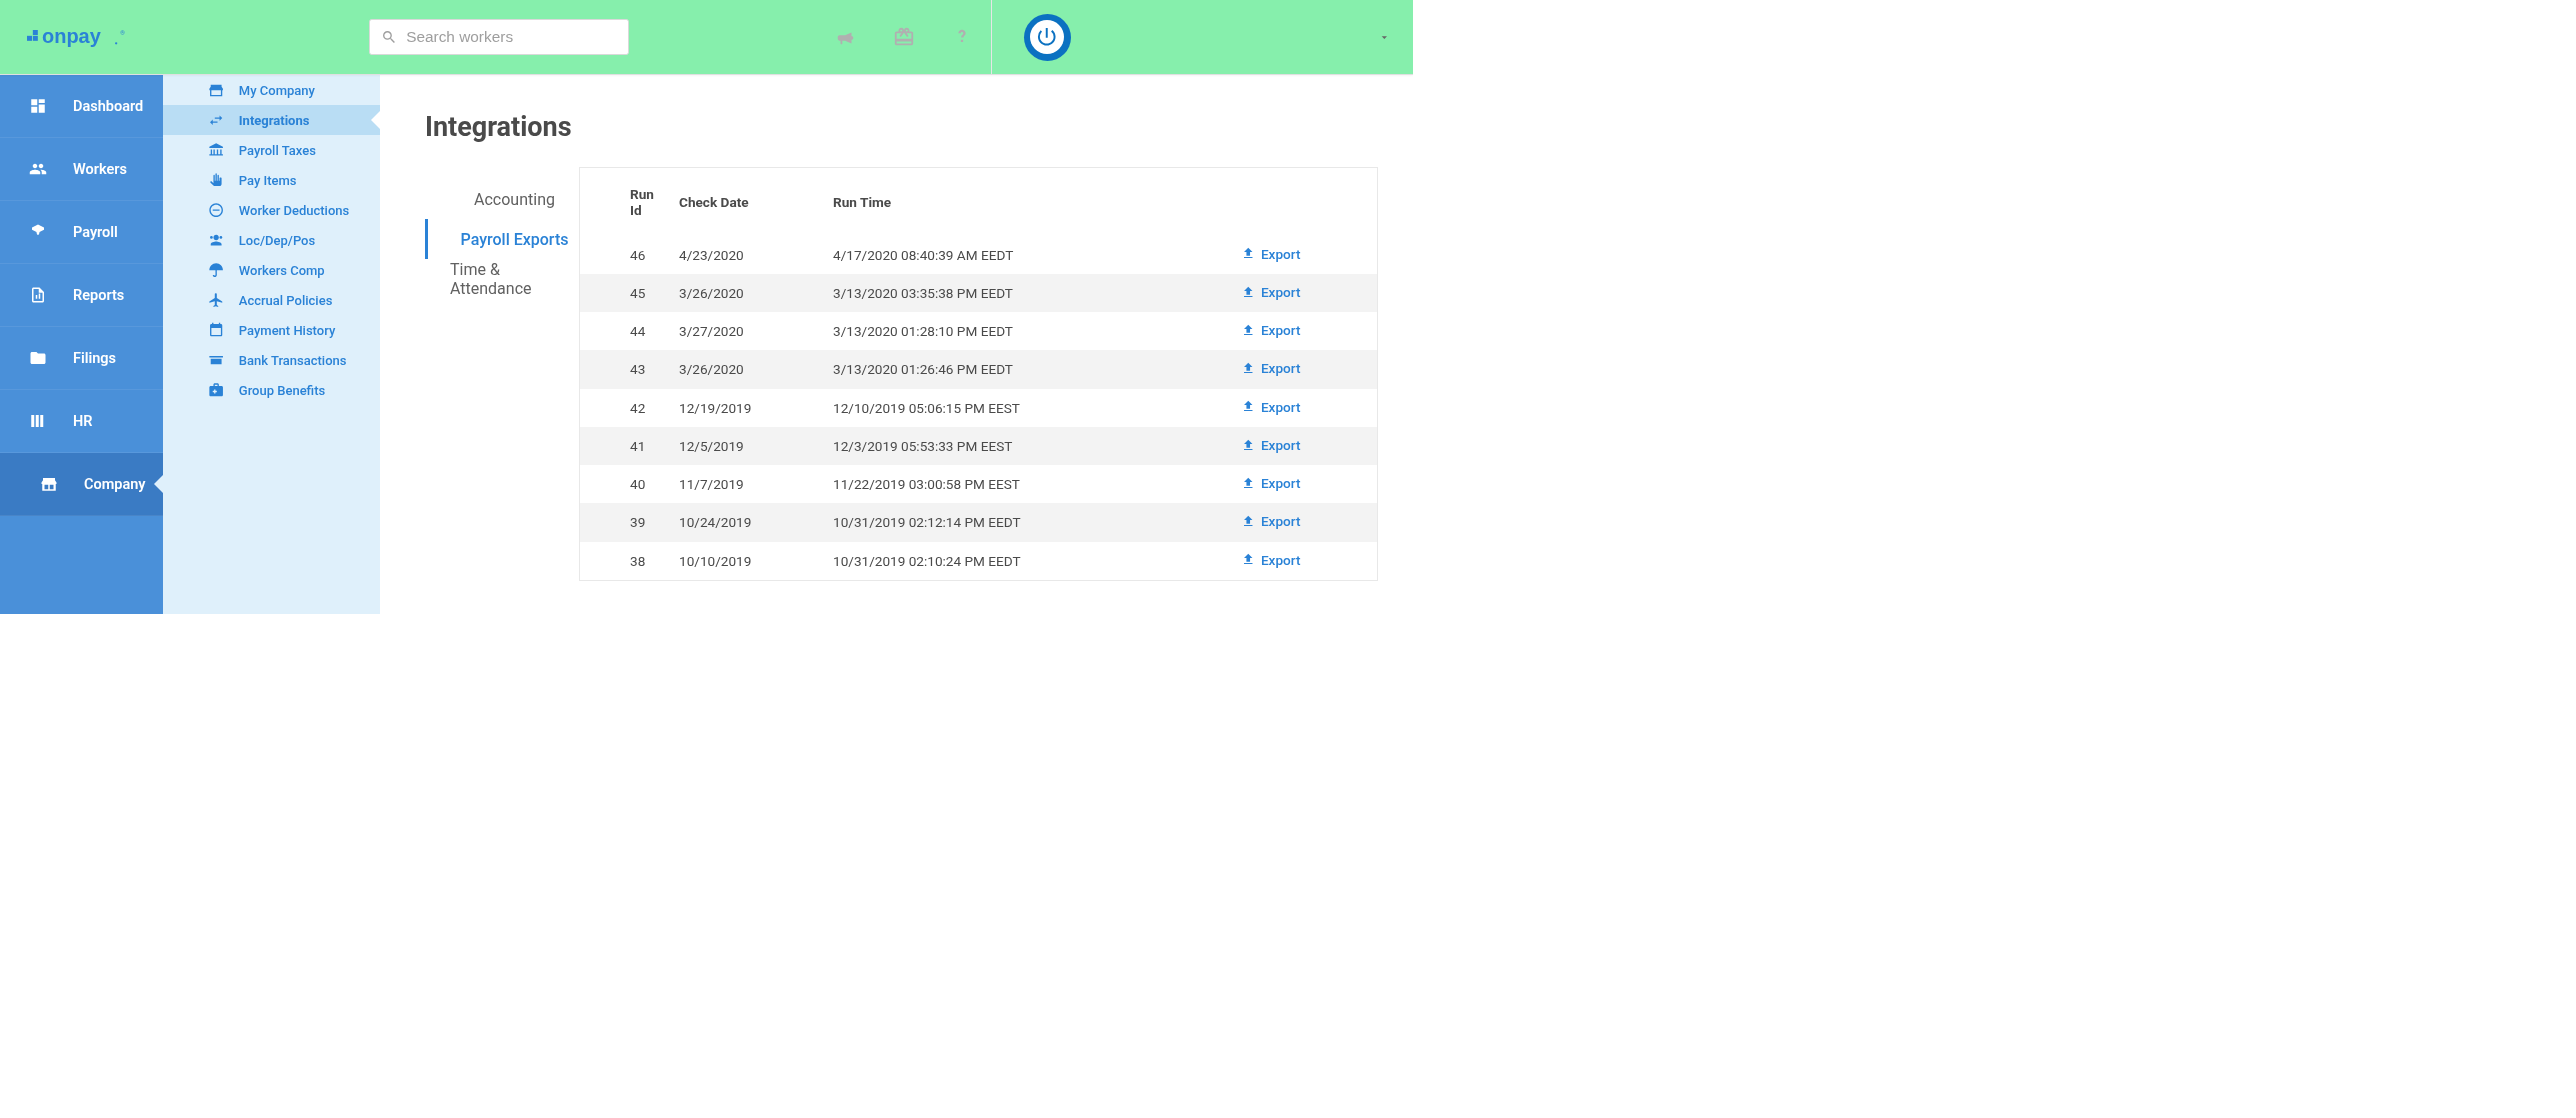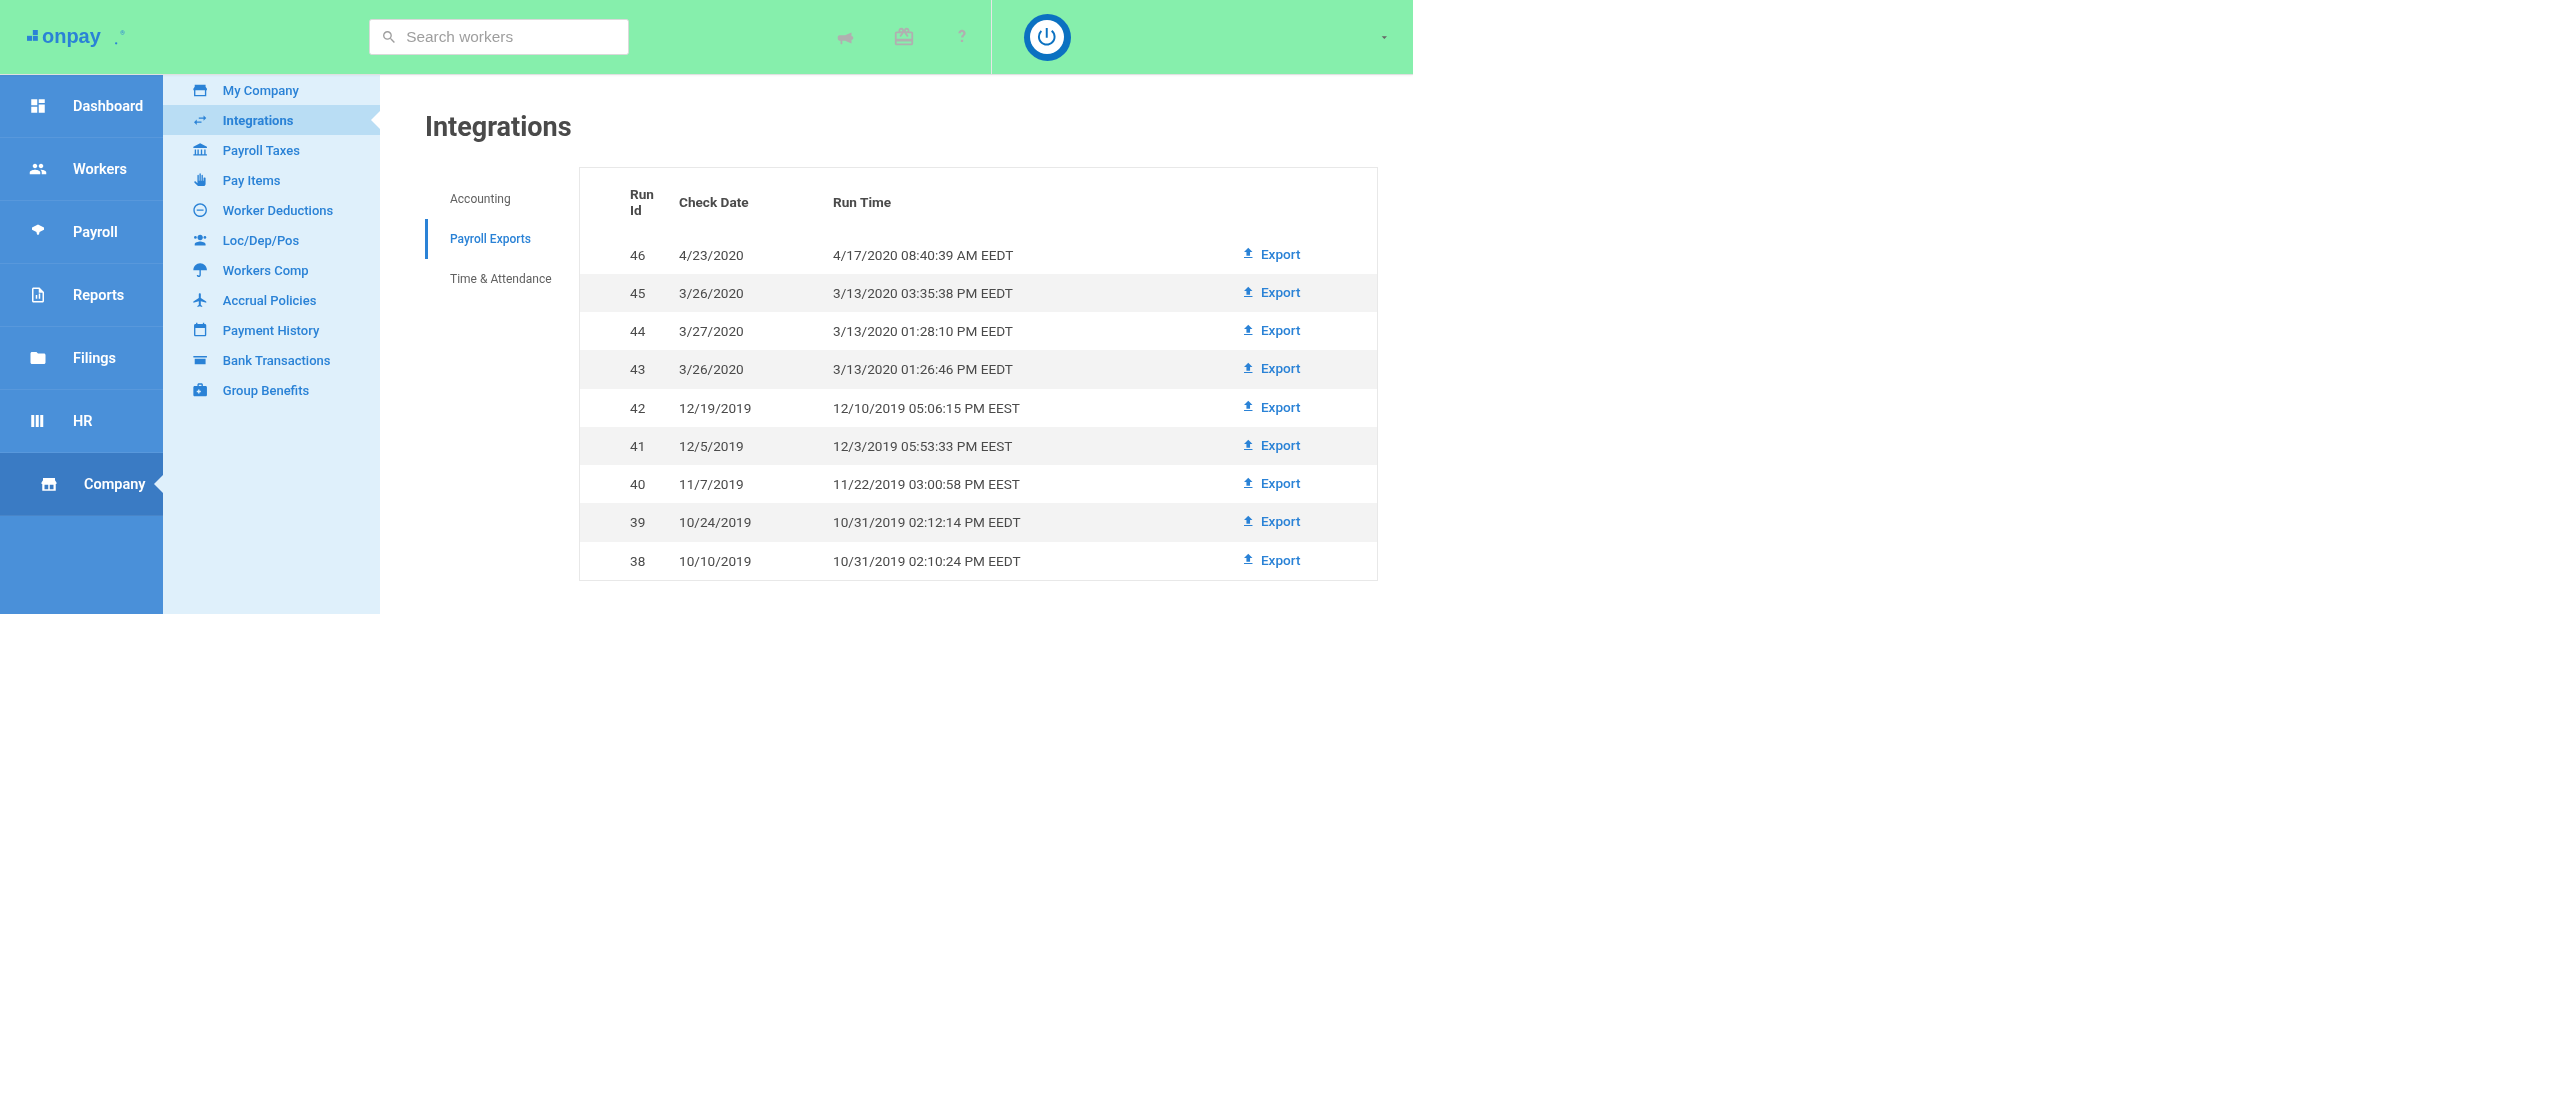--- a/index.html
+++ b/index.html
@@ -154,21 +154,21 @@
   .sidebar-secondary {
     width: 217px;
     background: #dff0fb;
     display: flex;
     flex-direction: column;
   }
   .sidebar-secondary .item {
     height: 30px;
     display: flex;
     align-items: center;
-    padding-left: 29px;
+    padding-left: 45px;
     color: #2a82d6;
     font-size: 13px;
     font-weight: 500;
     cursor: pointer;
     gap: 14.5px;
     position: relative;
   }
   .sidebar-secondary .item svg {
     width: 16.3px;
     height: 16.3px;
@@ -210,24 +210,25 @@
   
   .sub-tabs {
     width: 154px;
     padding-top: 12.7px;
   }
   .sub-tabs .tab {
     height: 40px;
     display: flex;
     align-items: center;
     padding-left: 22px;
-    font-size: 12px;
+    font-size: 16px;
     color: #616161;
     cursor: pointer;
     border-left: 3.6px solid transparent;
+    justify-content: center;
   }
   .sub-tabs .tab.active {
     color: #2a82d6;
     border-left: 3.6px solid #2a82d6;
     font-weight: 500;
   }
 
   
   .table-wrapper {
     flex: 1;

